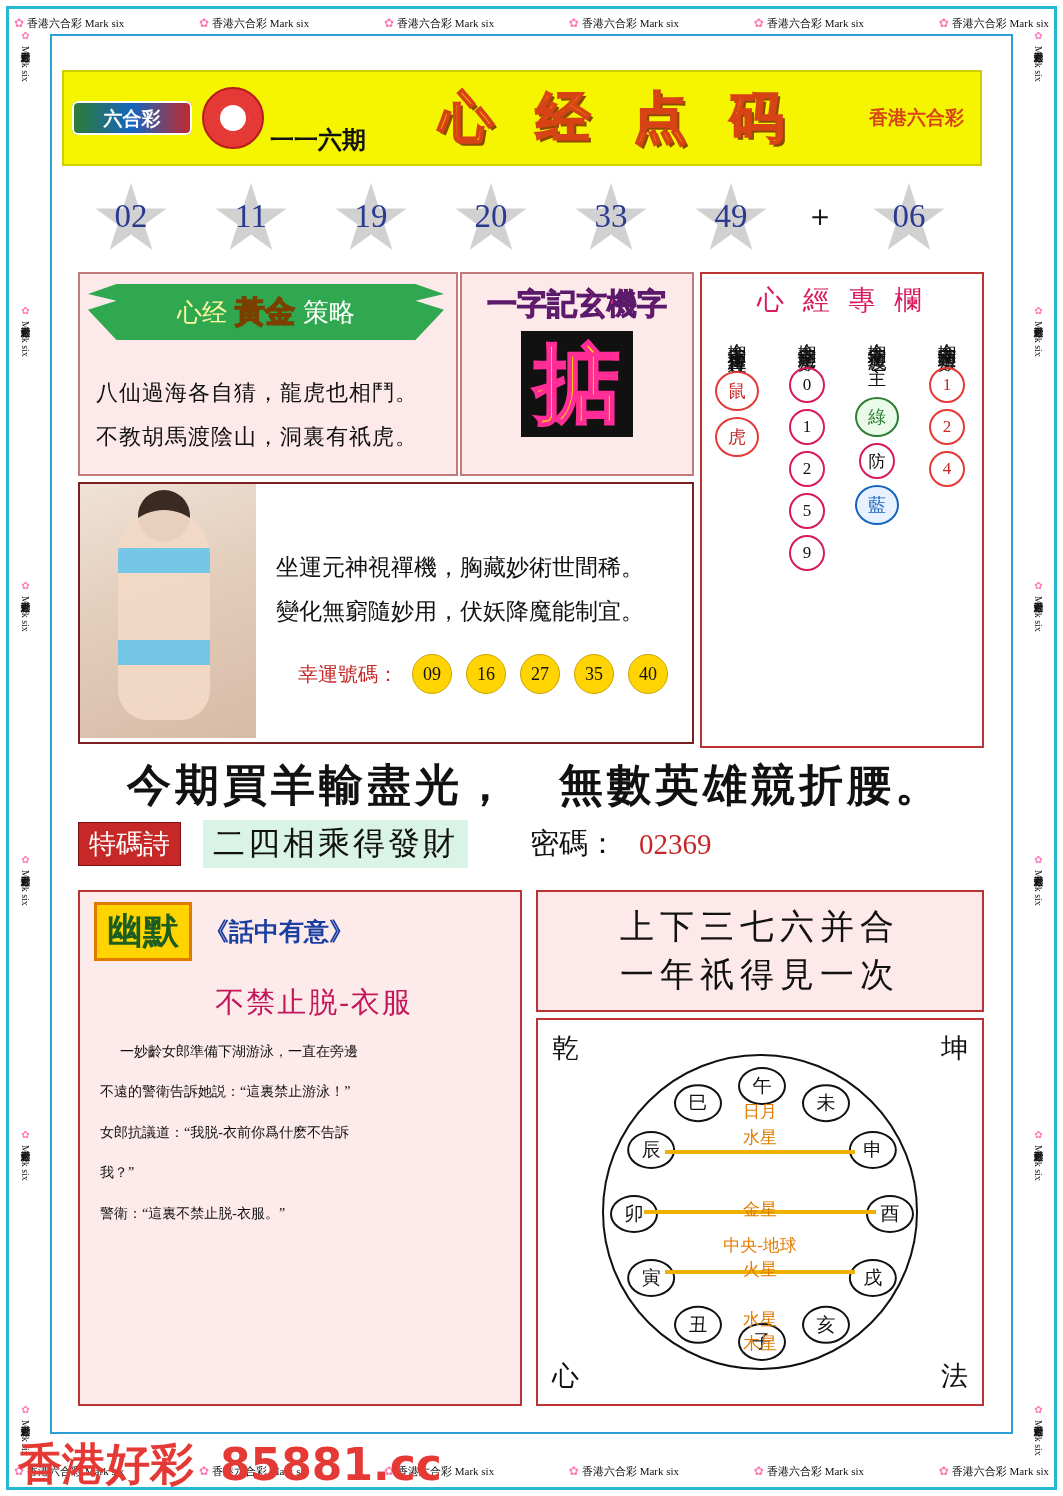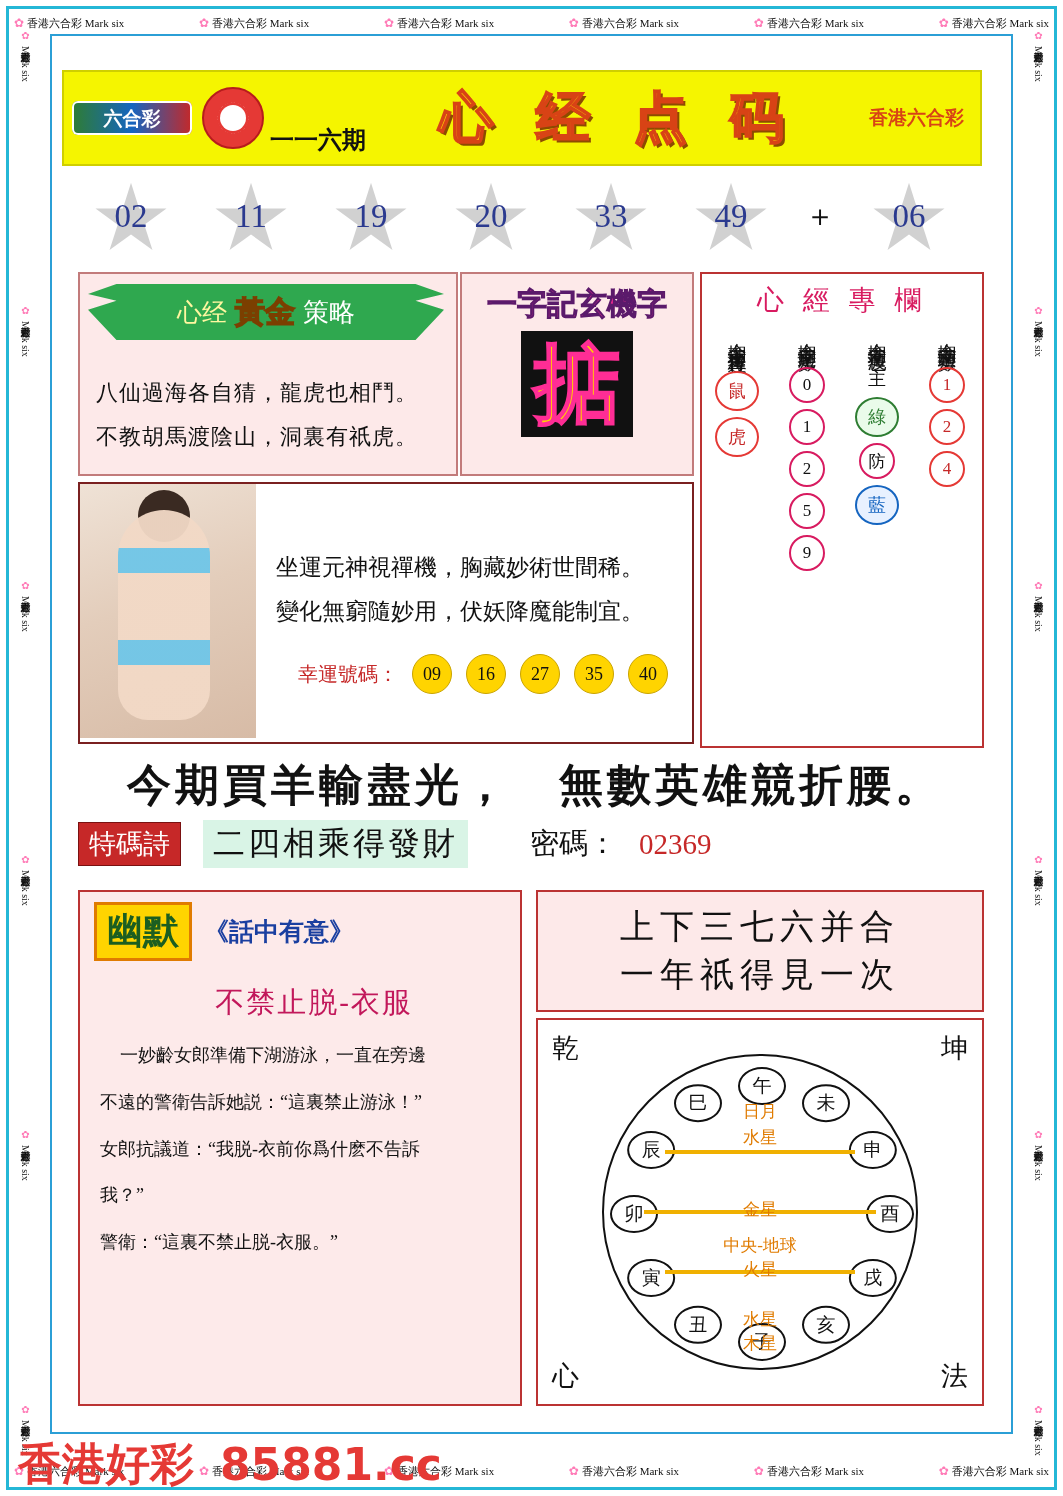--- a/index.html
+++ b/index.html
@@ -242,21 +242,21 @@
     font-family:"DejaVu Sans",sans-serif;
     text-align:right;
   }
   .joke-title{font-size:25px;color:#1a3fa0;font-weight:bold;font-family:"Liberation Serif",serif;}
   .joke-sub{
     text-align:center;margin-top:22px;font-size:29px;color:#c2185b;letter-spacing:2px;
     font-family:"Liberation Serif",serif;
     padding-left:28px;
   }
   .joke-p{
-    margin:18px 20px 0;font-size:18px;color:#111;line-height:1.6;
+    margin:18px 20px 0;font-size:14px;color:#111;line-height:1.6;
     font-family:"Liberation Serif",serif;
   }
   .joke-p.ind{margin-left:40px;}
 
   
   .box-couplet{
     position:absolute;left:536px;top:890px;width:444px;height:118px;
     background:#fde9e9;border:2px solid #b33;
     display:flex;flex-direction:column;align-items:center;justify-content:center;gap:2px;
   }

